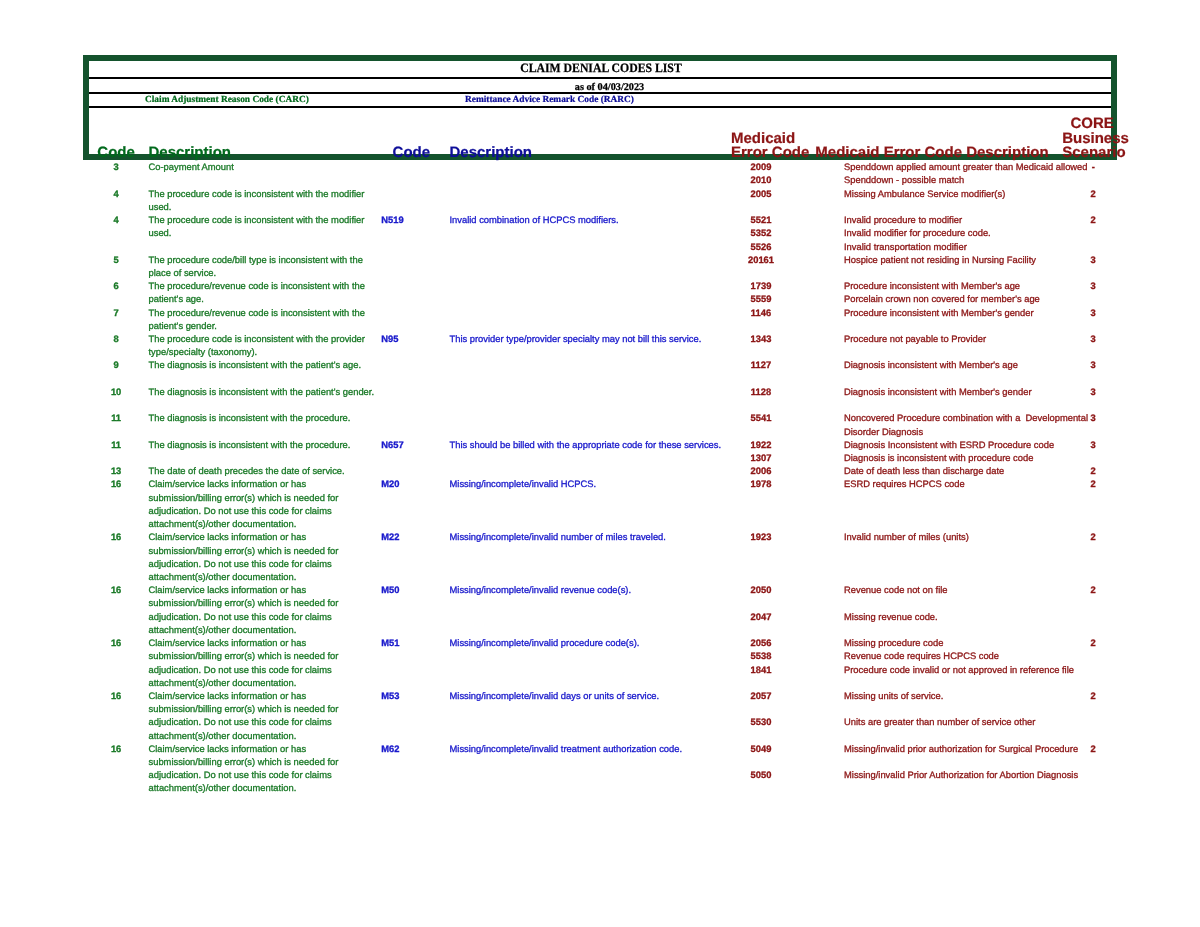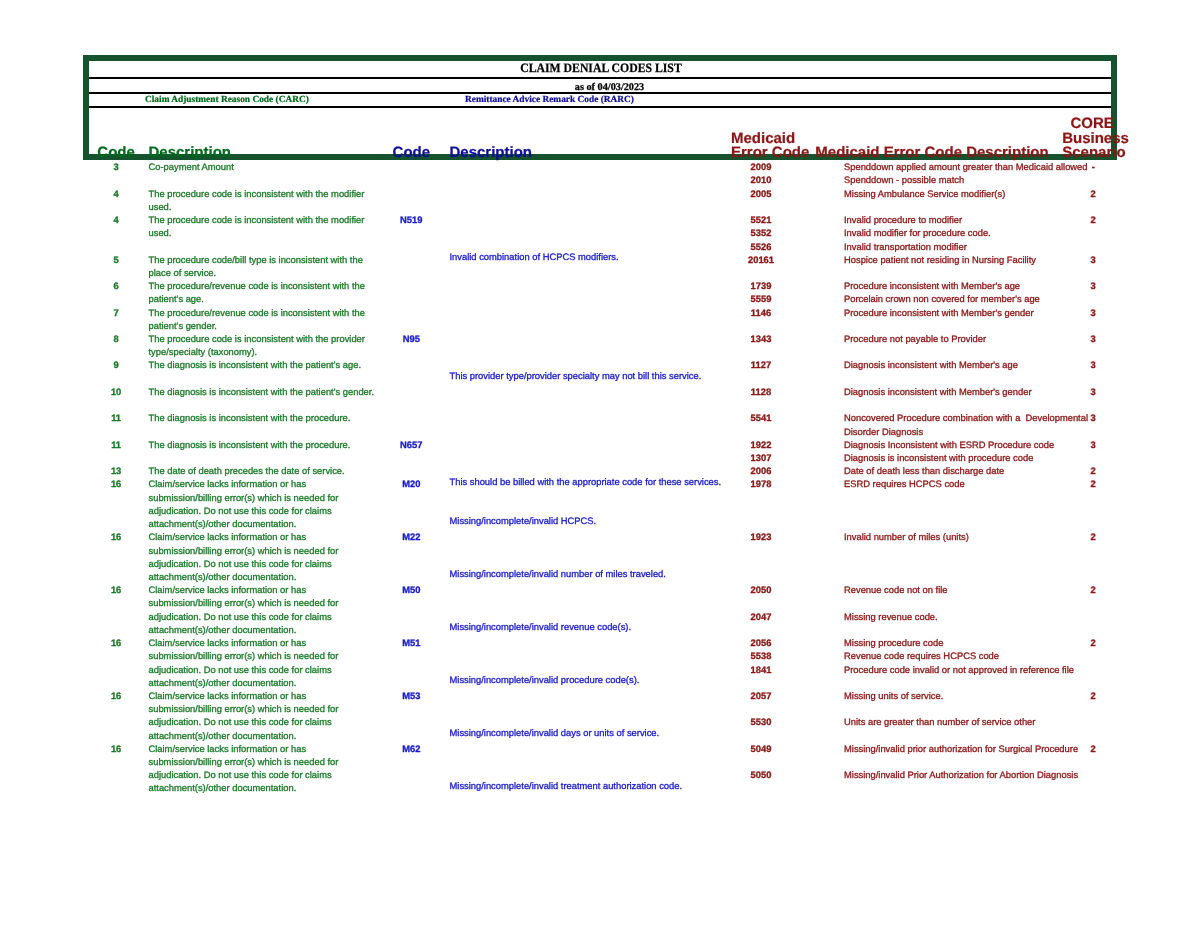--- a/index.html
+++ b/index.html
@@ -30,22 +30,22 @@
   .k-blue{color:#0D0D99;}
   .k-red{color:#8C1515;}
 
   
   #body-rows{position:absolute;left:0;top:161.2px;width:1200px;}
   .row{position:relative;height:13.23px;}
   .cell{position:absolute;font-size:9.37px;line-height:13.23px;white-space:pre;top:0;
         -webkit-text-stroke:0.32px currentColor;}
   .c-carc-code{width:60px;text-align:center;left:86.1px;font-weight:bold;color:#1B7A28;}
   .c-carc-desc{left:148.5px;color:#1B7A28;}
-  .c-rarc-code{width:60px;text-align:center;left:381.3px;font-weight:bold;color:#1A1ACC;}
-  .c-rarc-desc{left:449.5px;color:#1A1ACC;margin-top:37px;}
+  .c-rarc-code{width:60px;text-align:left;left:381.3px;font-weight:bold;color:#1A1ACC;}
+  .c-rarc-desc{left:449.5px;color:#1A1ACC;}
   .c-mcd-code{width:60px;text-align:center;left:731px;font-weight:bold;color:#8C1515;}
   .c-mcd-desc{left:824px;color:#8C1515;margin-left:20px;}
   .c-scen{width:60px;text-align:center;left:1063.2px;font-weight:bold;color:#8C1515;}
 </style>
 </head>
 <body>
 
 <div id="sheet">
 
   <div id="table-frame">

